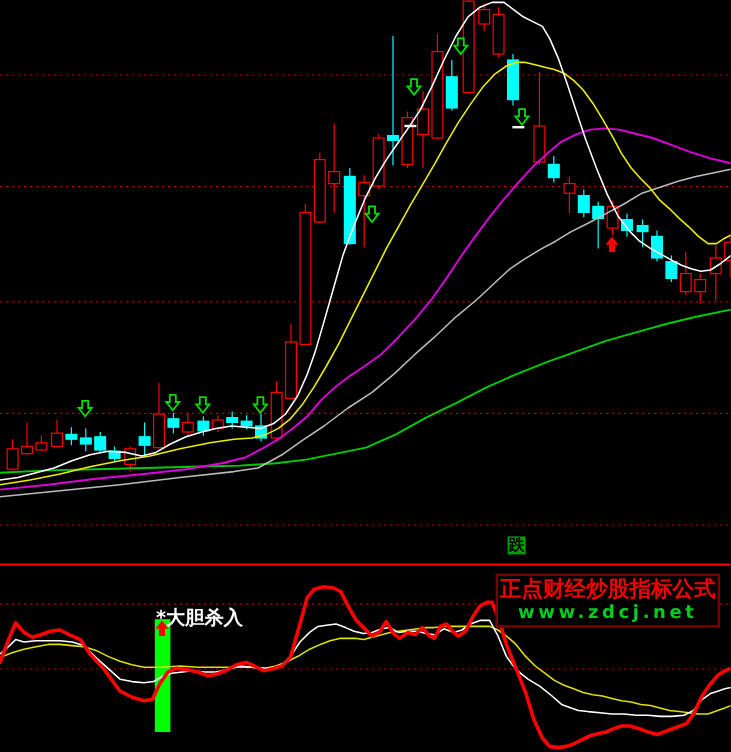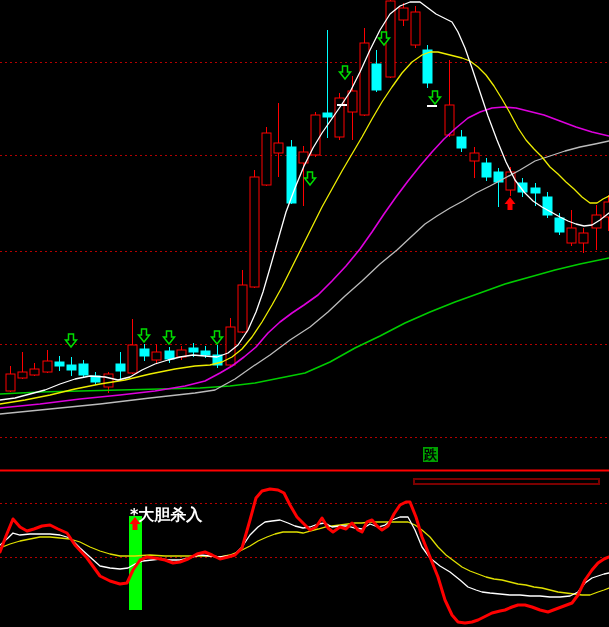--- a/index.html
+++ b/index.html
@@ -162,14 +162,16 @@
       <polyline points="0,545 8,538 13,533 20,535 30,534 40,534 50,534 60,535 70,538 80,548 90,557 100,566 110,568 120,569 128,568 135,564 143,561 152,560 160,559 170,560 180,560 190,558 200,555 210,556 220,557 228,556 235,554 242,547 250,535 258,527 265,522 272,521 280,520 288,523 295,526 303,528 310,527 318,524 325,523 332,527 340,526 348,526 355,528 362,529 370,524 378,527 385,525 392,520 400,517 408,517 415,530 422,547 430,558 440,566 450,572 460,580 468,587 476,590 482,592 490,593 500,594 510,595 520,595 530,596 540,596 550,597 560,597 570,596 578,592 585,583 592,578 598,576 604,574 609,573" fill="none" stroke="#ffffff" stroke-width="1.3" stroke-linejoin="round" stroke-linecap="round"></polyline>
       <polyline points="0,552 6,536 13,519 20,527 27,531 34,529 42,526 50,525 58,529 67,533 75,545 87,558 100,576 110,581 120,584 127,583 133,570 140,560 147,557 155,558 165,560 173,563 180,562 188,559 197,554 205,552 212,555 220,559 228,557 235,555 242,548 250,520 256,498 262,491 270,489 278,490 284,493 290,505 297,517 303,523 310,530 316,527 322,518 328,528 333,532 340,527 346,529 352,523 358,530 362,532 367,522 372,520 377,526 382,530 388,526 394,514 400,505 406,502 410,502 416,517 422,537 430,557 438,577 445,600 452,615 458,622 465,623 472,622 478,620 486,616 492,613 500,611 505,610 512,607 518,605 525,605 532,607 540,610 548,612 556,609 564,606 572,603 578,595 585,580 592,570 598,563 604,559 609,557" fill="none" stroke="#ff0000" stroke-width="3" stroke-linejoin="round" stroke-linecap="round"></polyline>
       <path d="M 135 517 L 140.5 524 L 137.5 524 L 137.5 530 L 132.5 530 L 132.5 524 L 129.5 524 Z" fill="#ff0000" stroke="none"></path>
     </svg>
 
   <div class="flag-label">跌</div>
 
   <div class="signal-label">*大胆杀入</div>
 
   <div class="watermark">
+    <div class="wm1">正点财经炒股指标公式</div>
+    <div class="wm2">www.zdcj.net</div>
   </div>
 </div>
 
 </body></html>

